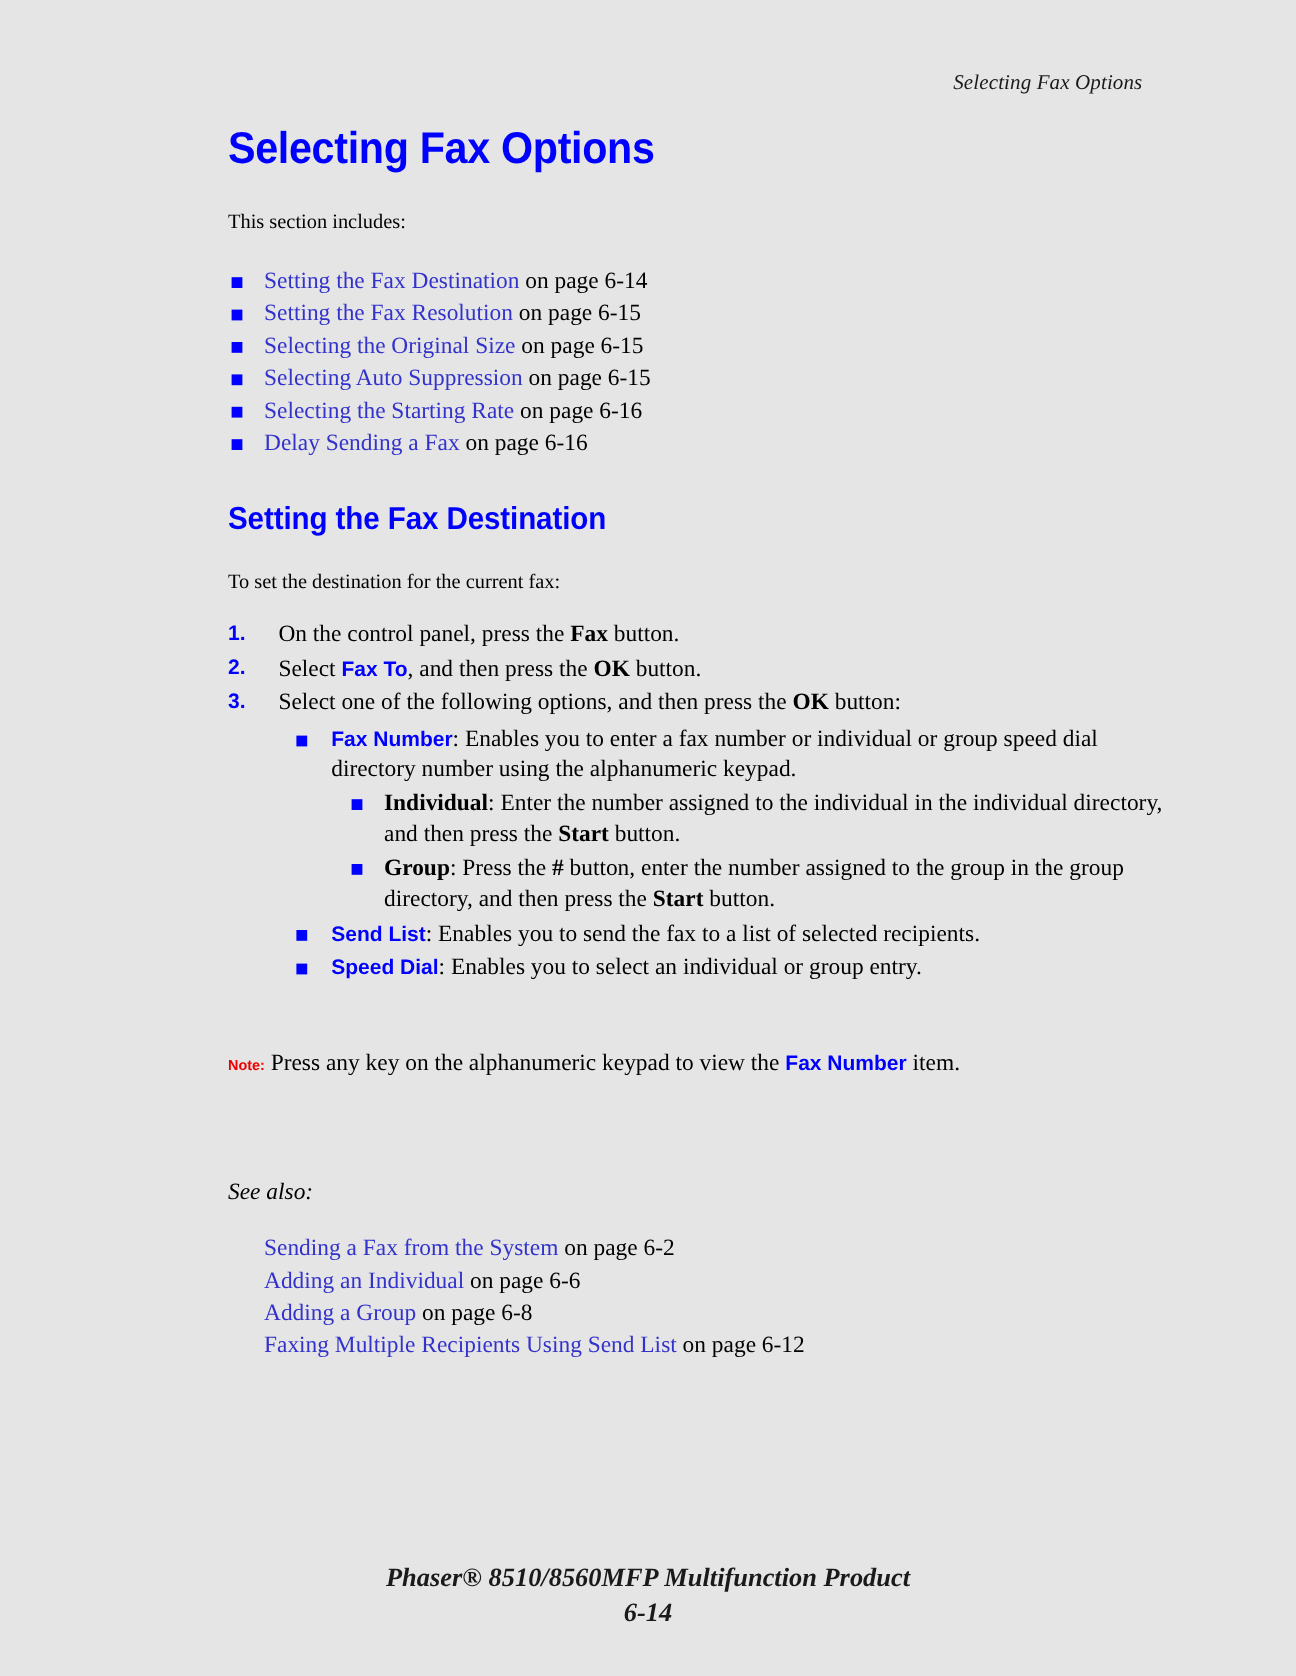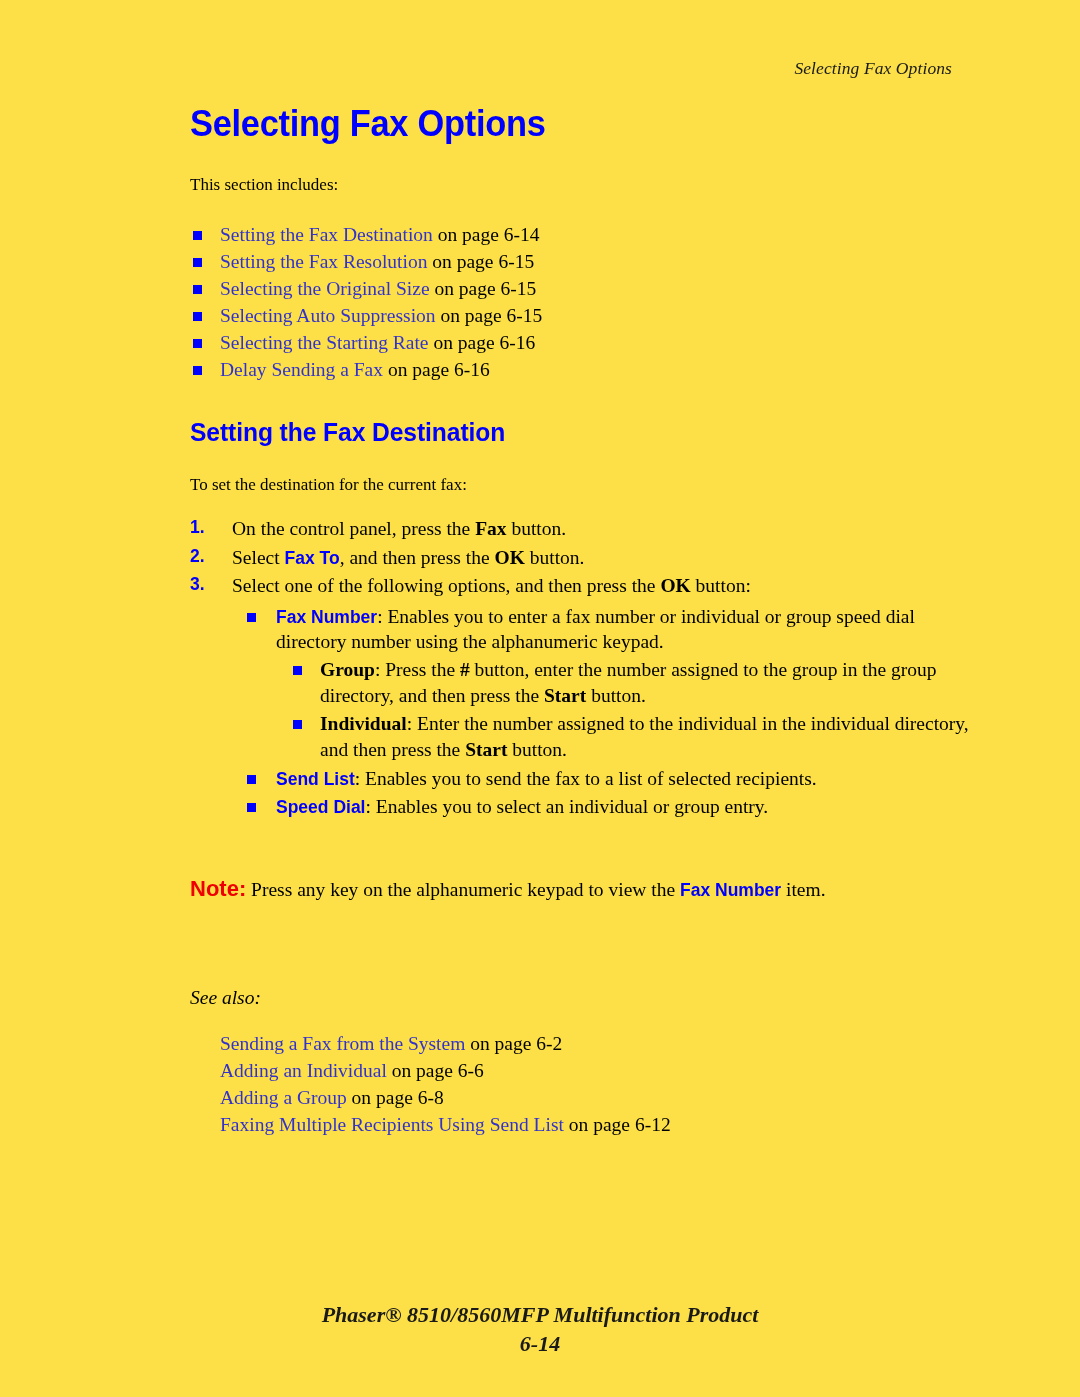--- a/index.html
+++ b/index.html
@@ -4,21 +4,21 @@
 <style>
   html, body {
     margin: 0;
     padding: 0;
     background: #ffffff;
   }
   .page {
     position: relative;
     width: 1080px;
     height: 1397px;
-    background: #fde047;
+    background: #e5e5e5;
     font-family: "Liberation Serif", "DejaVu Serif", serif;
     color: #000000;
     overflow: hidden;
   }
 
   
   .running-header {
     position: absolute;
     top: 58px;
     right: 128px;
@@ -195,21 +195,21 @@
 
   
   .note-line {
     font-size: 19.5px;
     line-height: 1.33;
     color: #000;
   }
   .note-label {
     font-family: "Liberation Sans", "DejaVu Sans", sans-serif;
     font-weight: bold;
-    font-size: 22px;
+    font-size: 12px;
     color: #ee0000;
   }
 
   
   .see-also-label {
     font-style: italic;
     font-size: 19.5px;
     line-height: 1.33;
     color: #000;
   }
@@ -298,24 +298,24 @@
       </li>
       <li>
         <span class="num">3.</span><span>Select one of the following options, and then press the </span><span class="kbd">OK</span><span> button:</span>
 
         <ul class="opt-list">
           <li>
             <span class="ui-term">Fax Number</span><span>: Enables you to enter a fax number or individual or group speed dial directory number using the alphanumeric keypad.</span>
 
             <ul class="sub-list">
               <li>
-                <span class="lead-bold">Group</span><span>: Press the </span><span class="kbd">#</span><span> button, enter the number assigned to the group in the group directory, and then press the </span><span class="kbd">Start</span><span> button.</span>
+                <span class="lead-bold">Individual</span><span>: Enter the number assigned to the individual in the individual directory, and then press the </span><span class="kbd">Start</span><span> button.</span>
               </li>
               <li>
-                <span class="lead-bold">Individual</span><span>: Enter the number assigned to the individual in the individual directory, and then press the </span><span class="kbd">Start</span><span> button.</span>
+                <span class="lead-bold">Group</span><span>: Press the </span><span class="kbd">#</span><span> button, enter the number assigned to the group in the group directory, and then press the </span><span class="kbd">Start</span><span> button.</span>
               </li>
             </ul>
           </li>
 
           <li>
             <span class="ui-term">Send List</span><span>: Enables you to send the fax to a list of selected recipients.</span>
           </li>
           <li>
             <span class="ui-term">Speed Dial</span><span>: Enables you to select an individual or group entry.</span>
           </li>

